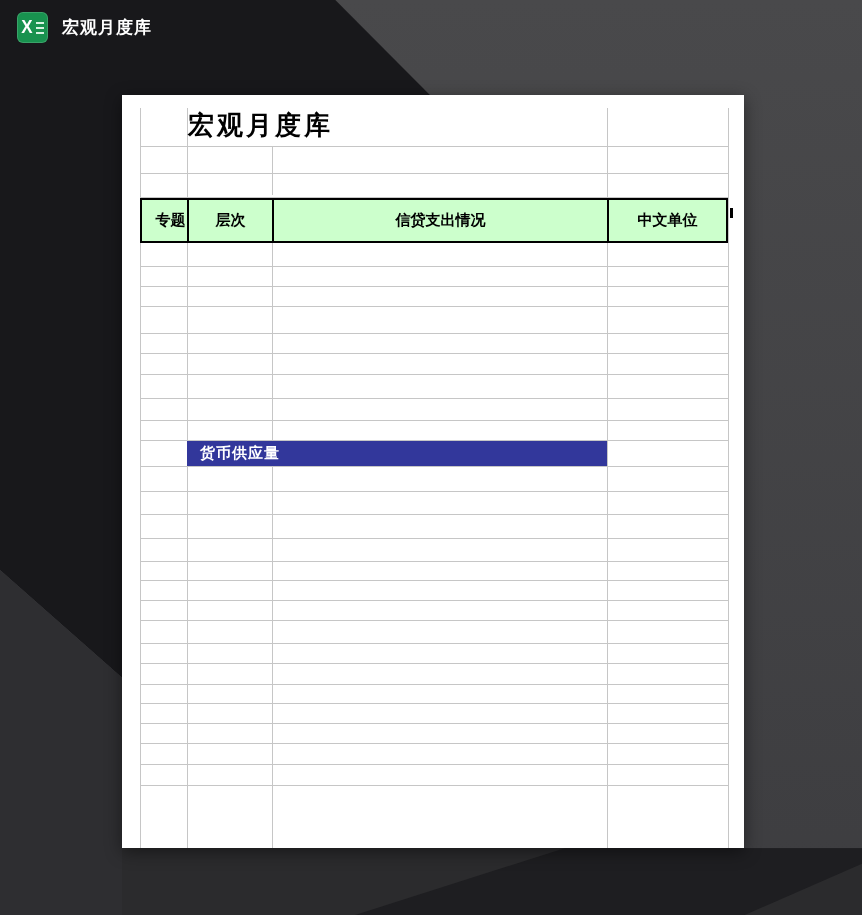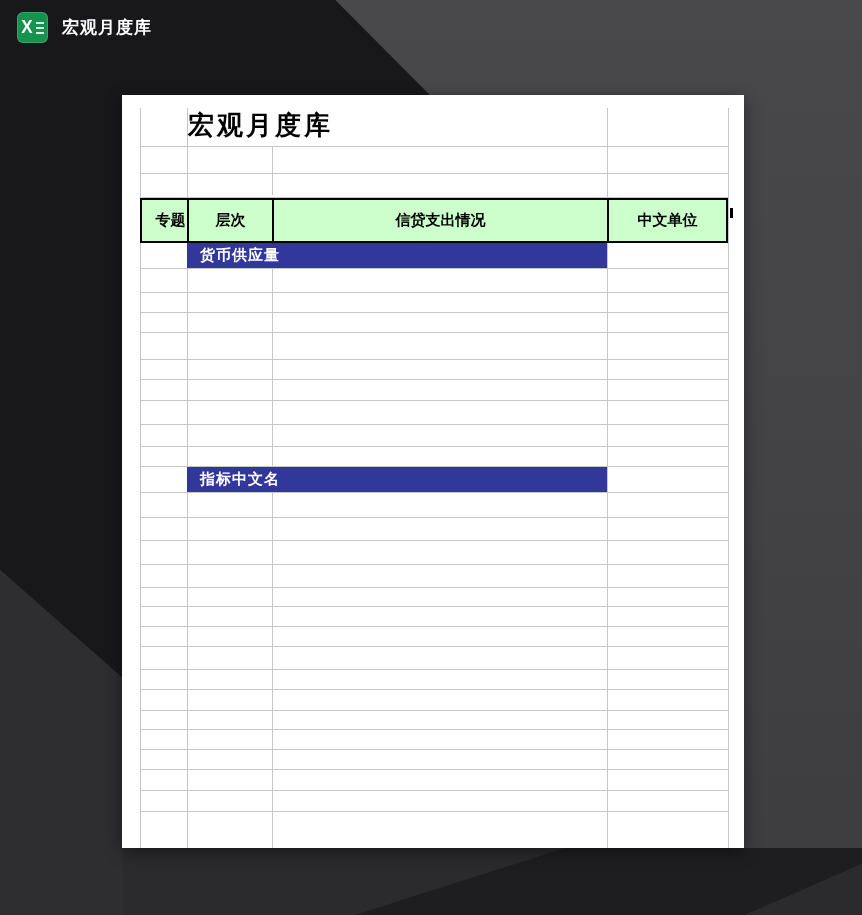--- a/index.html
+++ b/index.html
@@ -112,36 +112,33 @@
     <div class="rw nb" style="height:45px">
       <div class="header">
         <div class="hcell hc1">专题</div>
         <div class="hcell hc2">层次</div>
         <div class="hcell hc3">信贷支出情况</div>
         <div class="hcell hc4">中文单位</div>
       </div>
     </div>
 
 
-    <div class="rw" style="height:25px">
-      <div class="banner">货币供应量</div>
-    </div>
 
     <div class="rw" style="height:23px"></div>
     <div class="rw" style="height:19px"></div>
     <div class="rw" style="height:19px"></div>
     <div class="rw" style="height:26px"></div>
     <div class="rw" style="height:19px"></div>
     <div class="rw" style="height:20px"></div>
     <div class="rw" style="height:23px"></div>
     <div class="rw" style="height:21px"></div>
     <div class="rw" style="height:19px"></div>
 
     <div class="rw" style="height:25px">
-      <div class="banner">指标中文名</div>
+      <div class="banner">货币供应量</div>
     </div>
 
     <div class="rw" style="height:24px"></div>
     <div class="rw" style="height:22px"></div>
     <div class="rw" style="height:23px"></div>
     <div class="rw" style="height:22px"></div>
     <div class="rw" style="height:18px"></div>
     <div class="rw" style="height:19px"></div>
     <div class="rw" style="height:19px"></div>
     <div class="rw" style="height:22px"></div>

